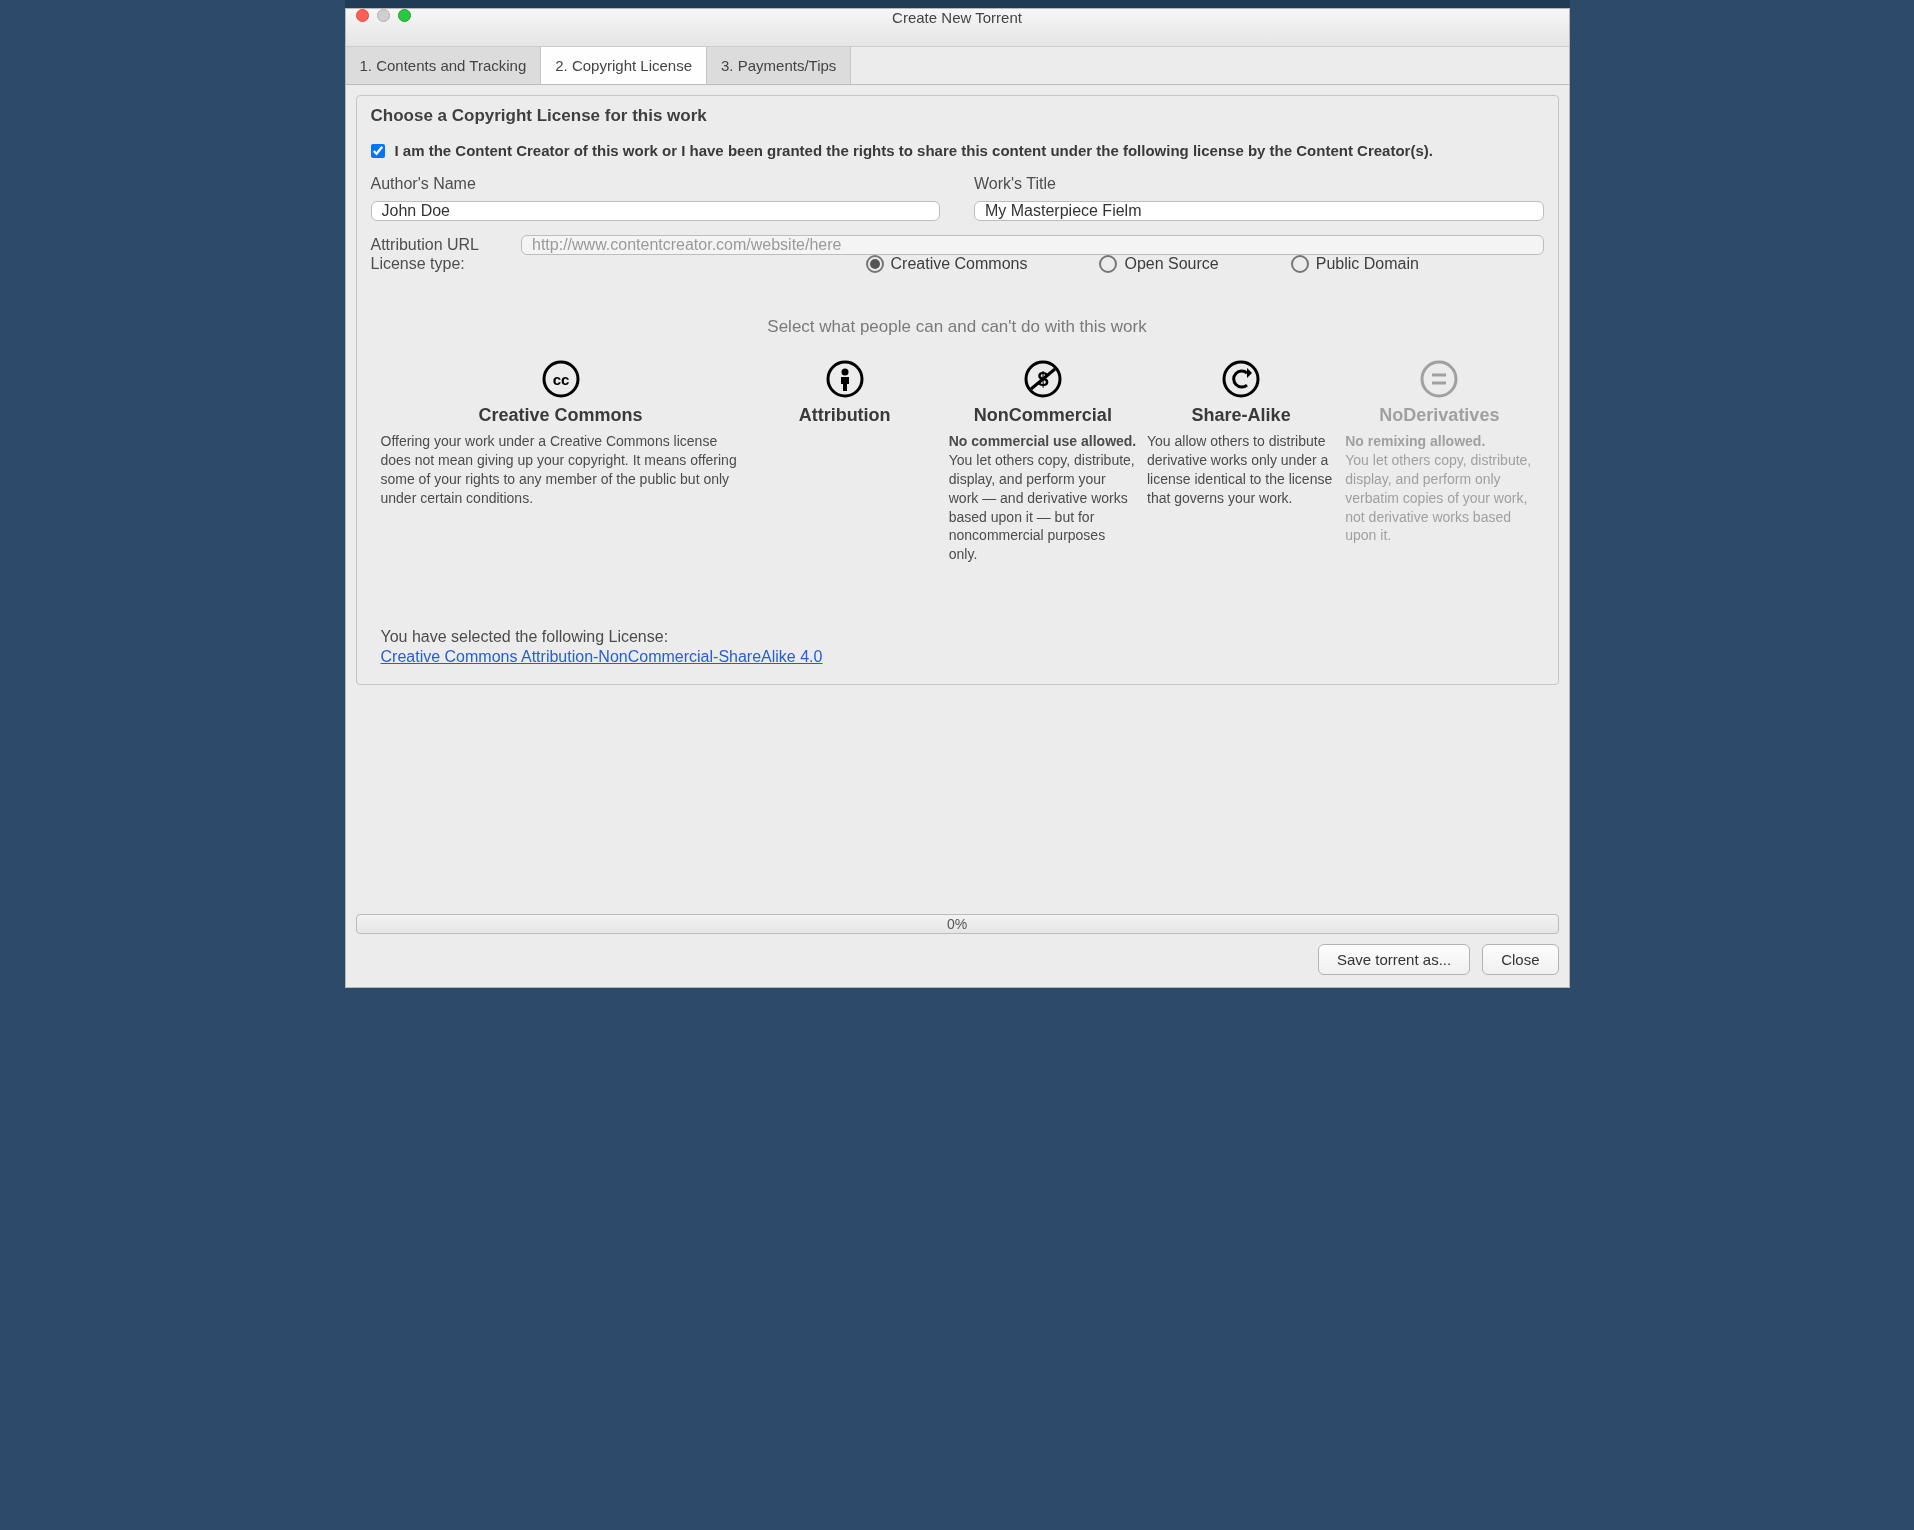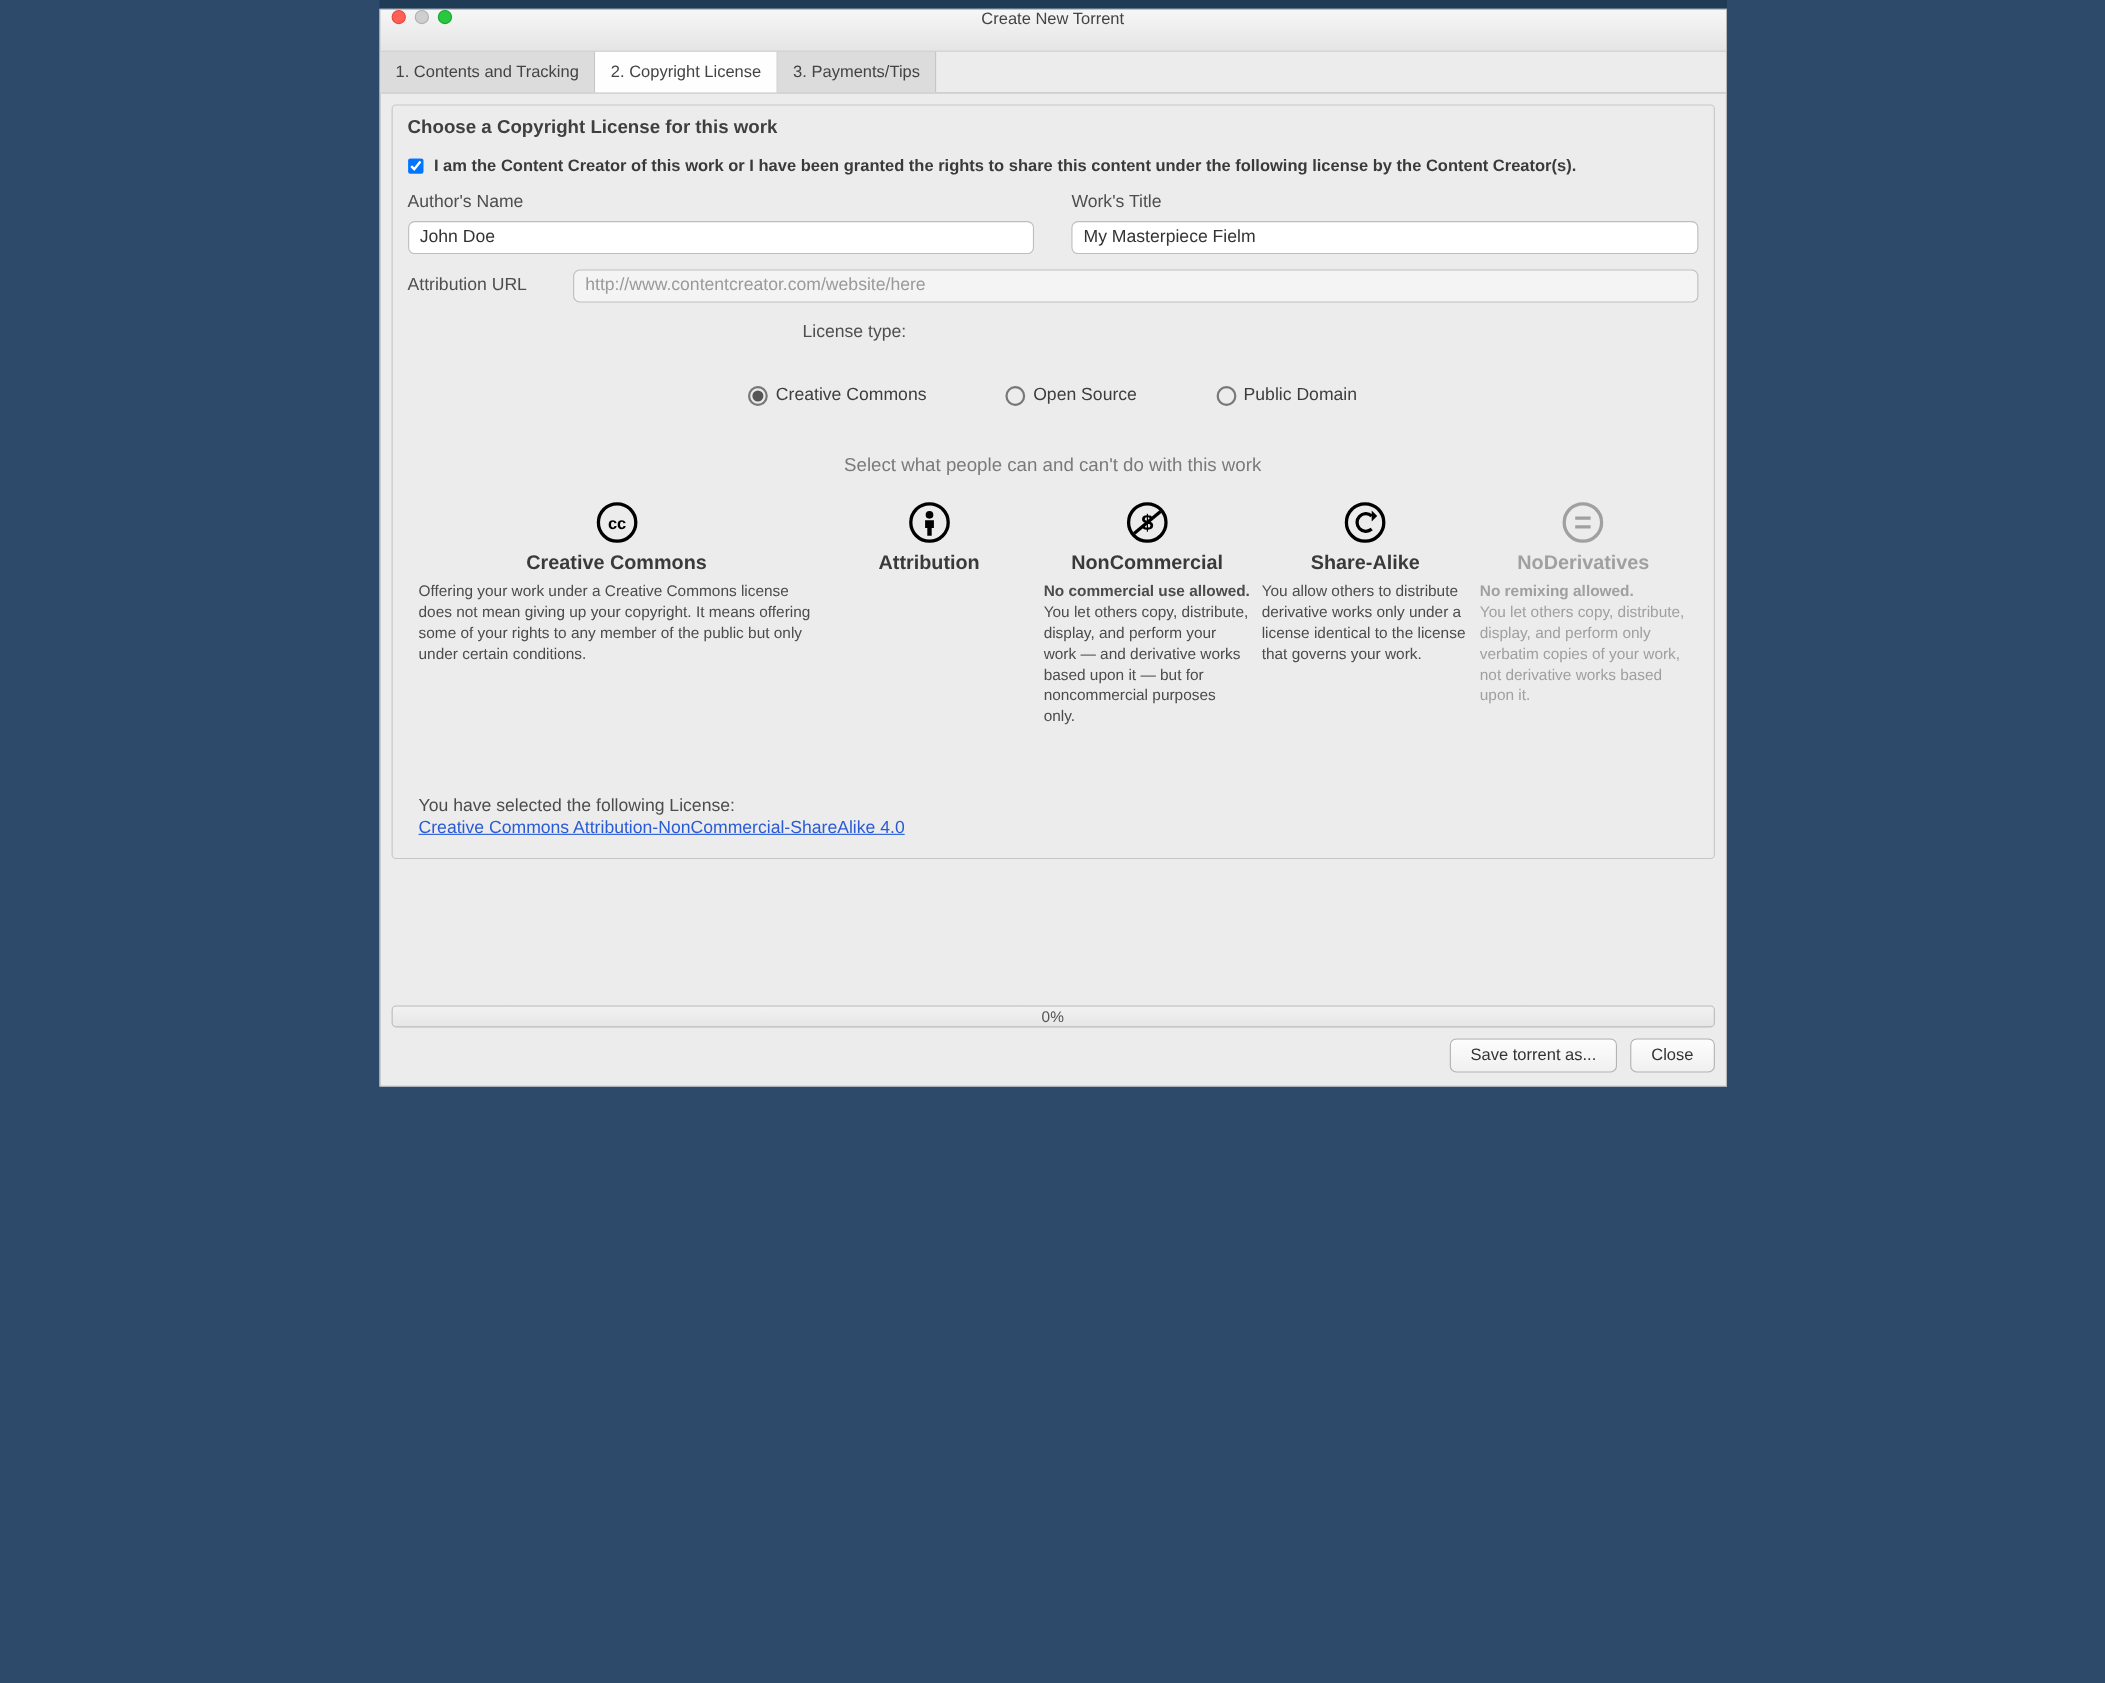--- a/index.html
+++ b/index.html
@@ -105,44 +105,42 @@
       flex: 1;
       display: flex;
       flex-direction: column;
       gap: 8px;
     }
     .field-label {
       font-size: 16px;
       color: #4e4e4e;
     }
     input[type=text] {
-      height: 30px;
+      height: 20px;
       border: 1px solid #bdbdbd;
       border-radius: 6px;
       background: #fff;
       padding: 0 10px;
       font-size: 16px;
       color: #333;
       font-family: inherit;
     }
     input[type=text]::placeholder { color: #9a9a9a; }
     .row-attr {
       display: flex;
       align-items: center;
       gap: 42px;
       margin-top: 14px;
     }
     .row-attr .field-label { white-space: nowrap; }
     .row-attr input { flex: 1; background: #f4f4f4; }
     .license-type-row {
       display: flex;
       align-items: center;
-      margin-top: 18px;
       gap: 40px;
-      flex-direction: column;
     }
     .license-type-label {
       font-size: 16px;
       color: #4e4e4e;
       width: 455px;
     }
     .radios {
       display: flex;
       gap: 72px;
     }

